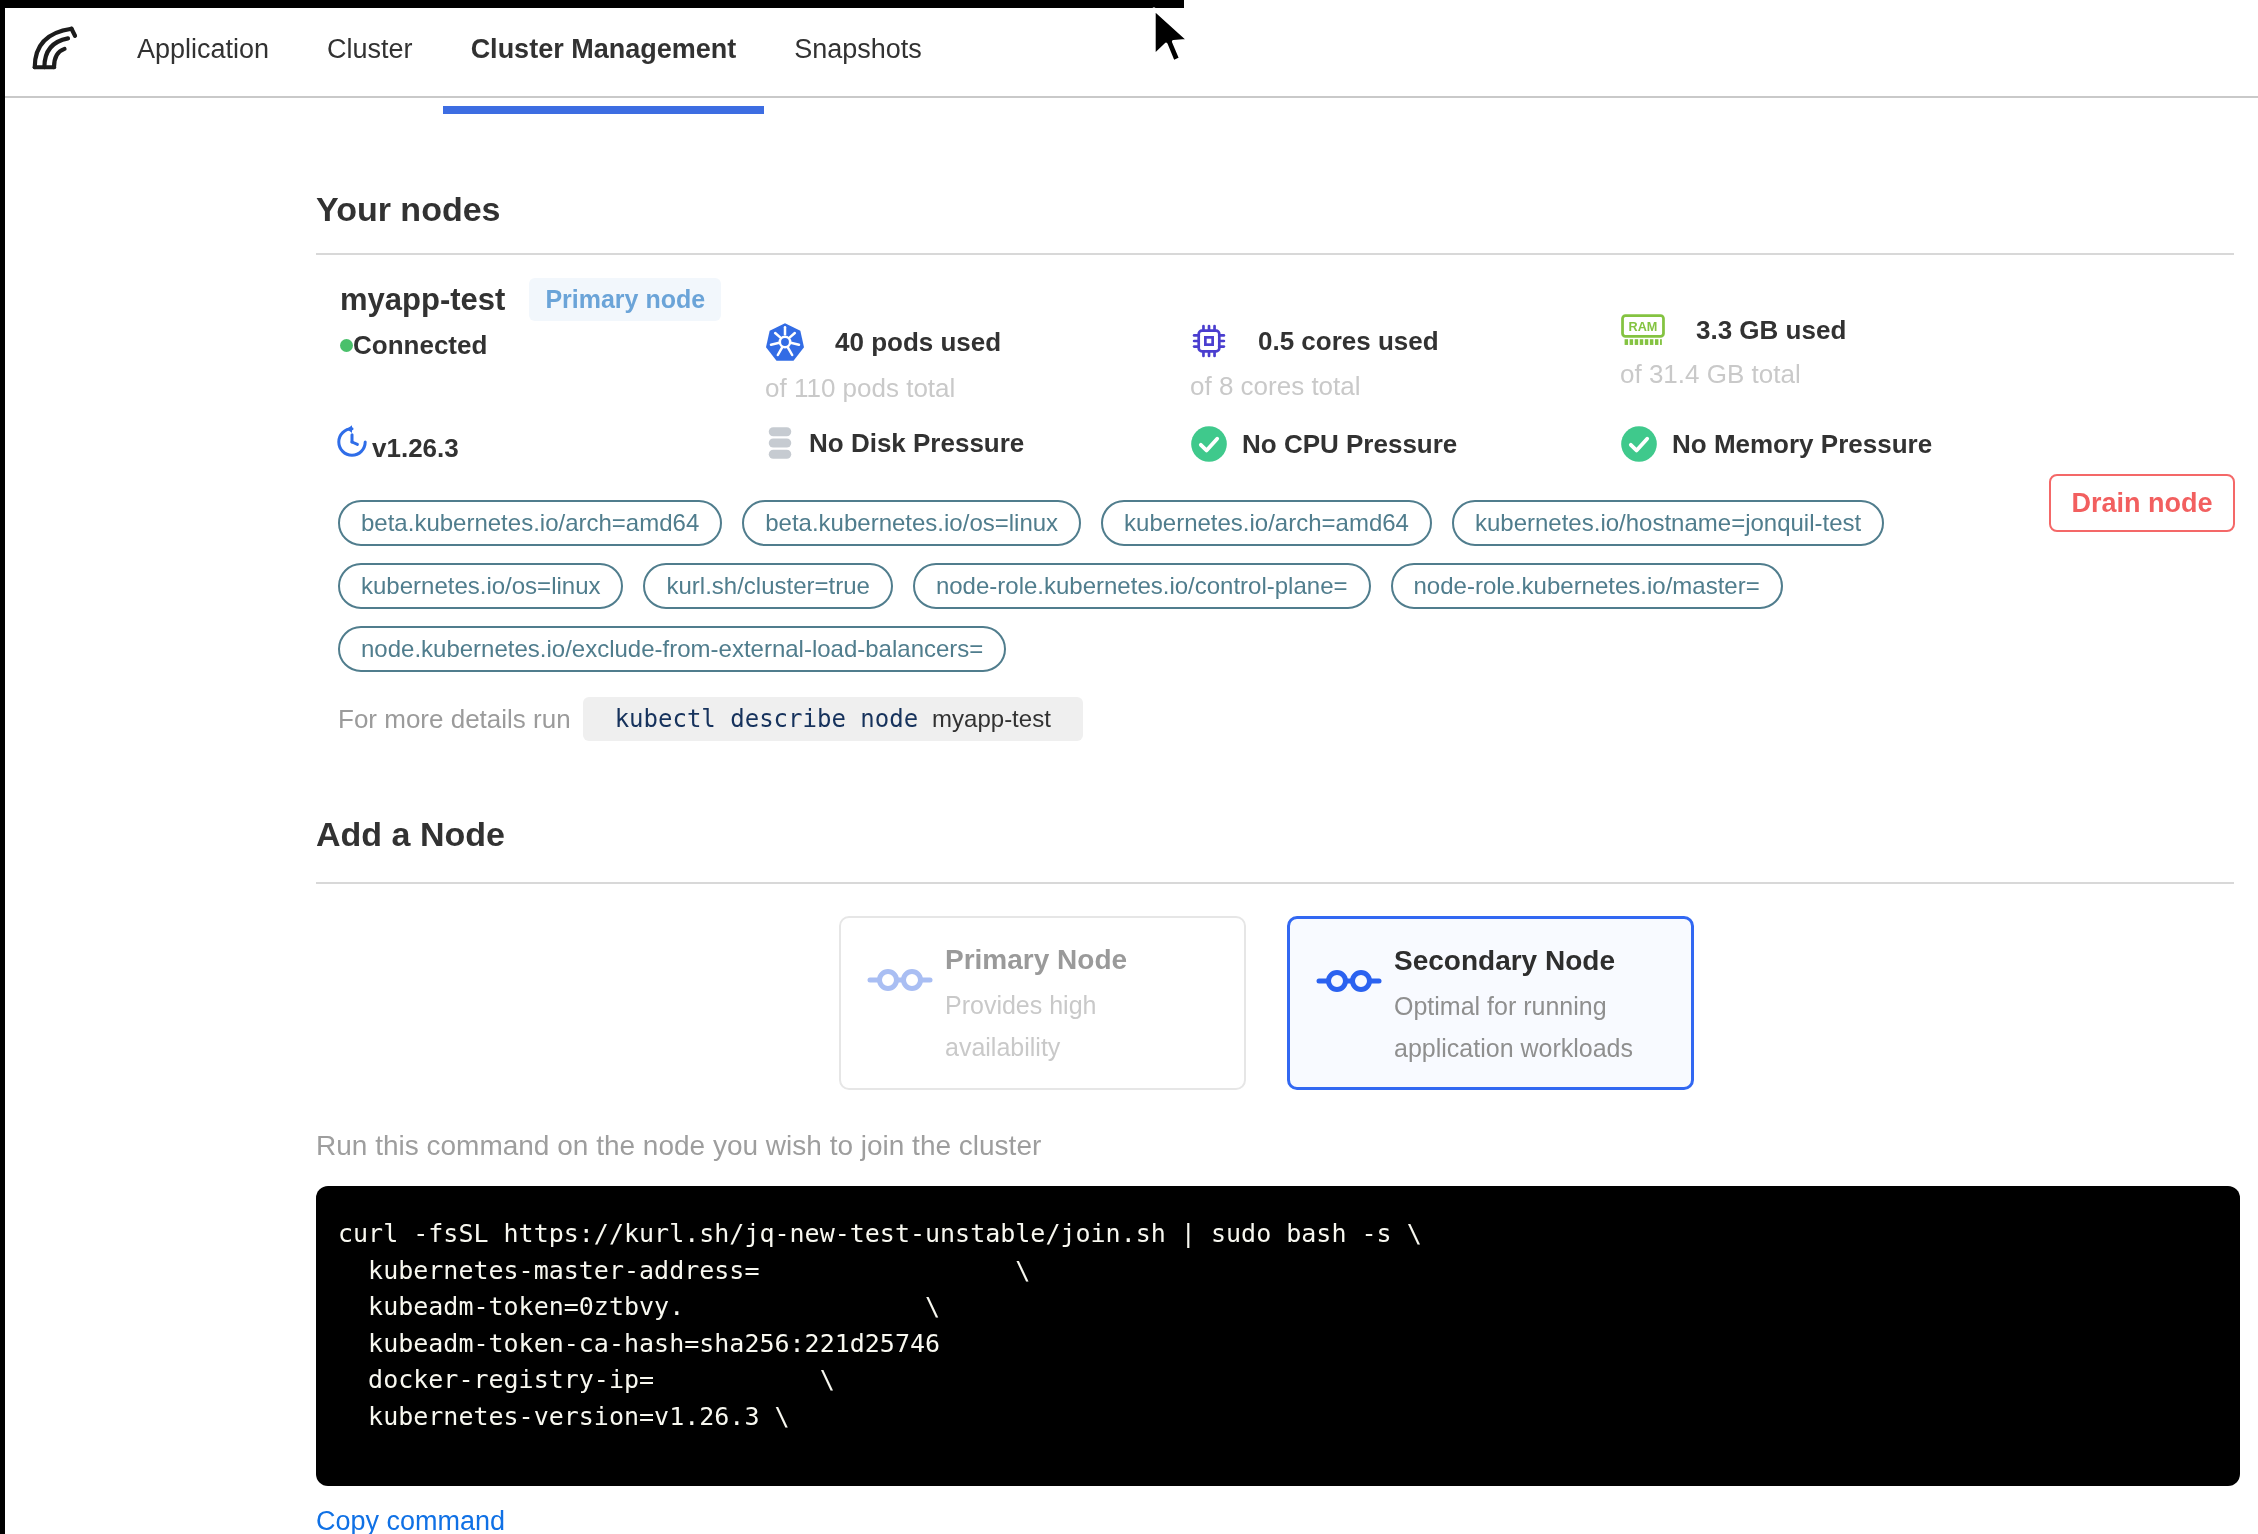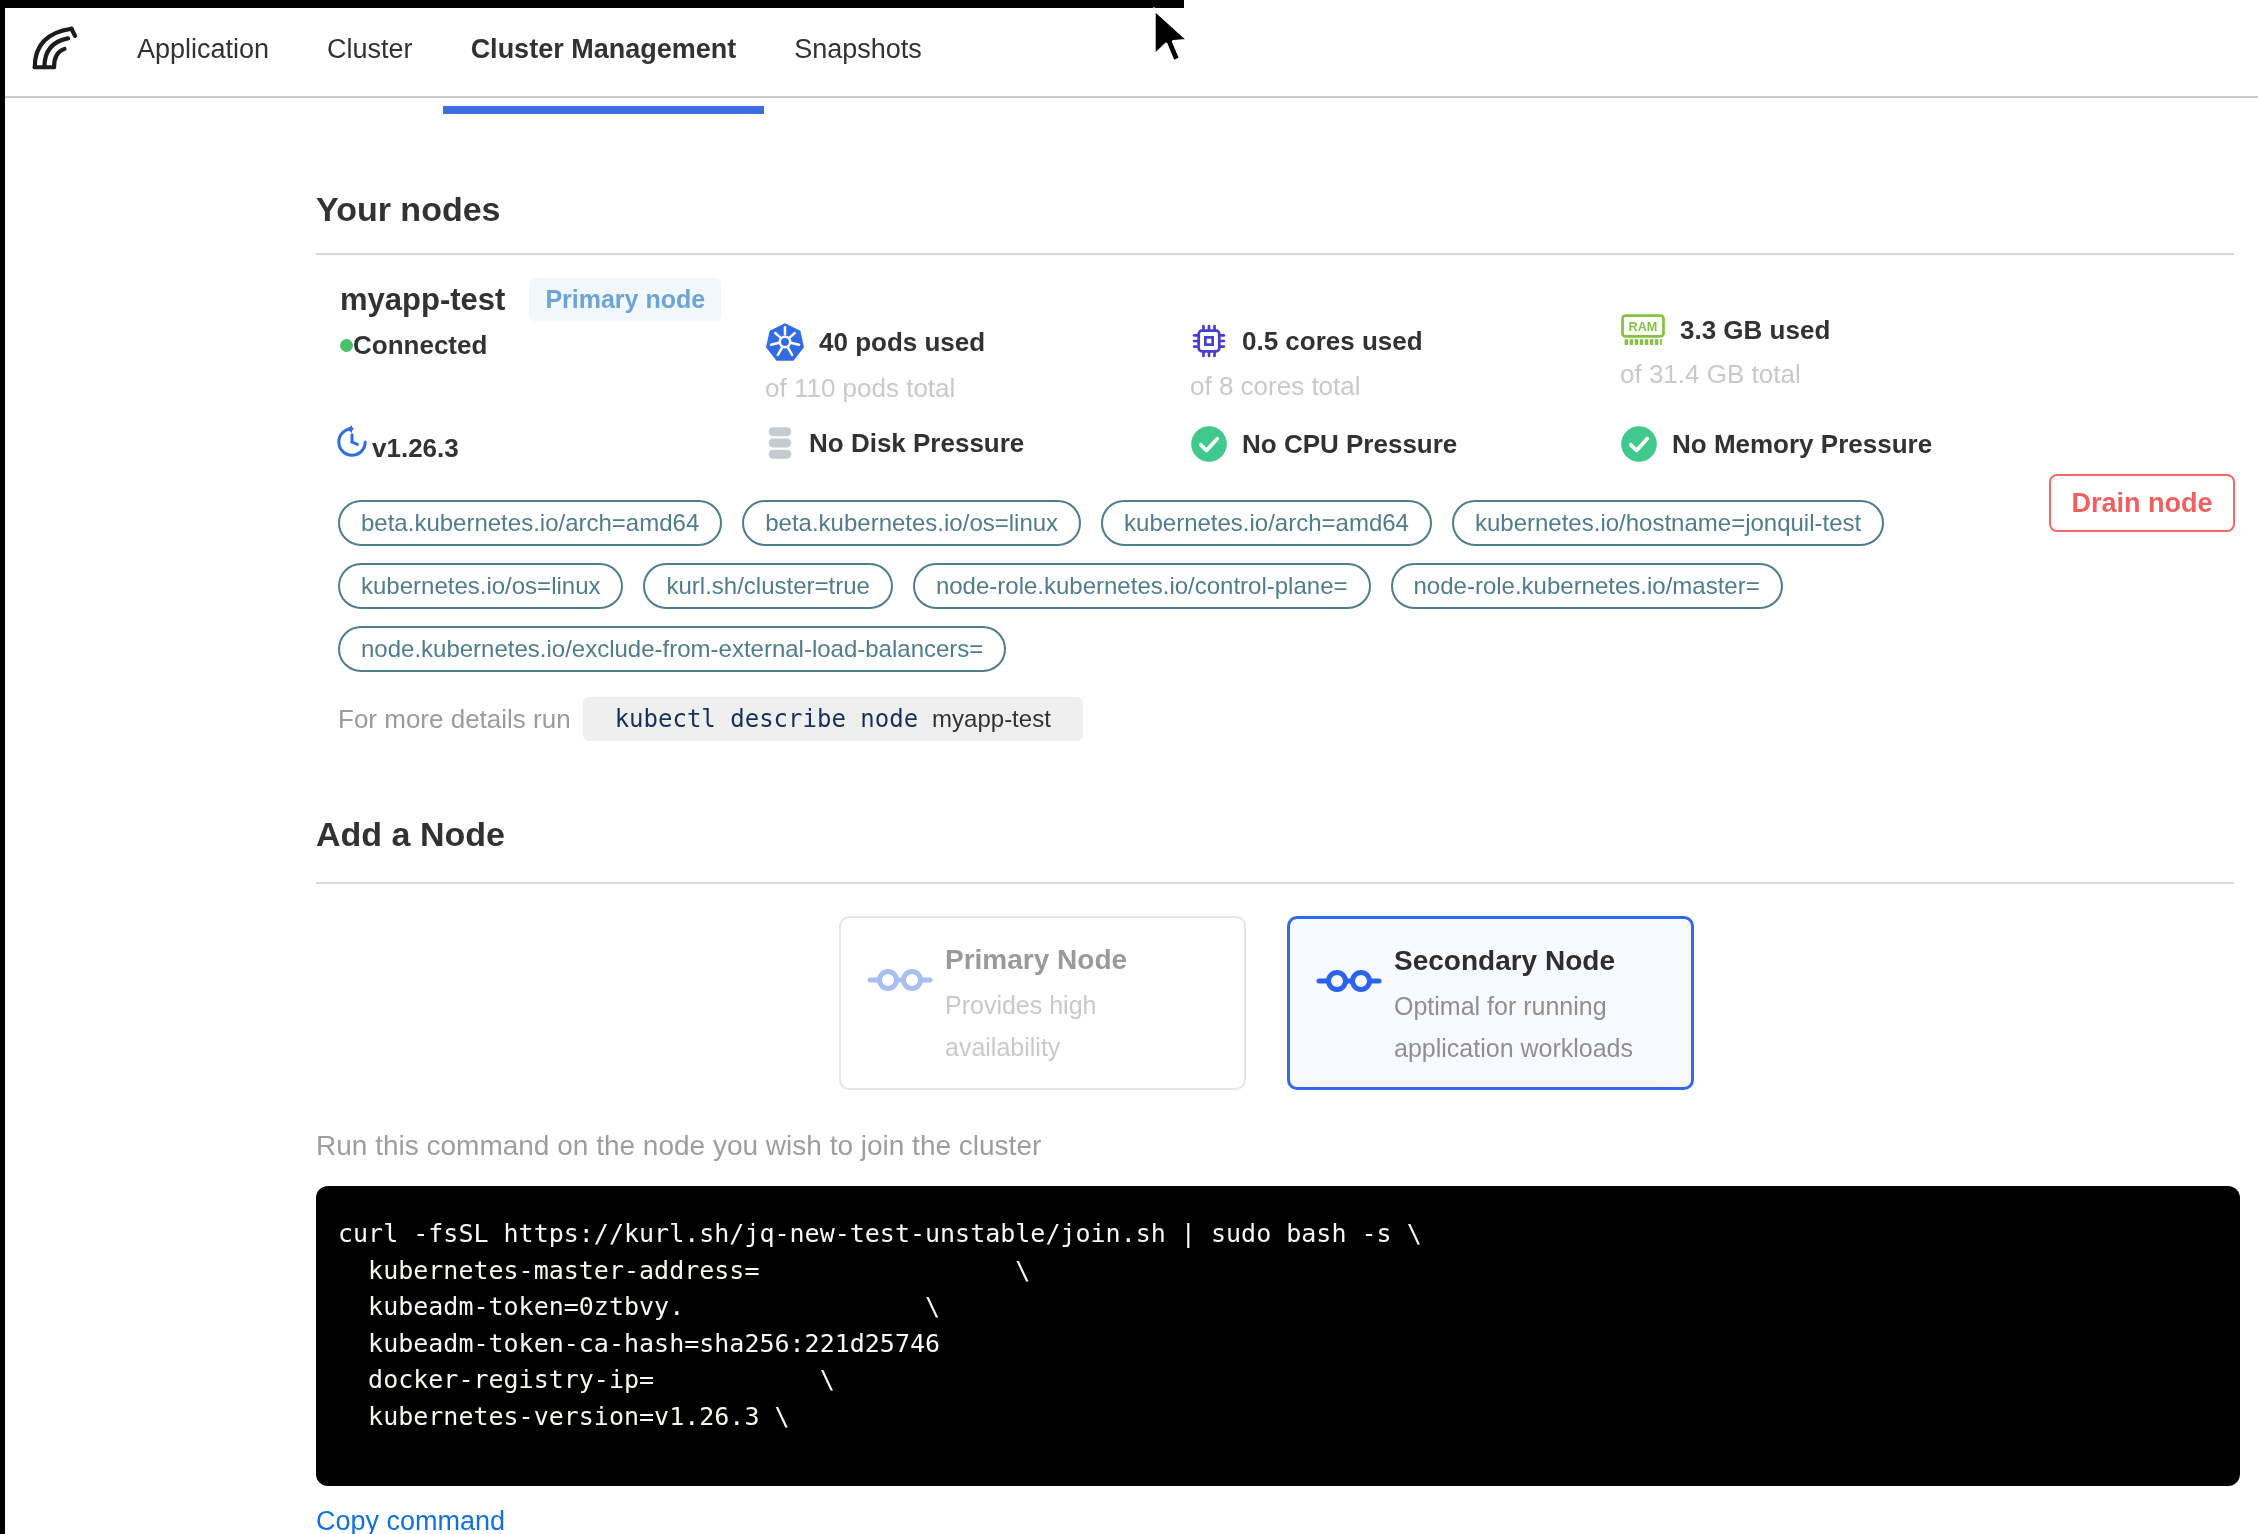--- a/index.html
+++ b/index.html
@@ -32,21 +32,21 @@
   
   .node-name-row { position:absolute; left:340px; top:278px; display:flex; align-items:center; gap:24px; }
   .node-name { font-size:31px; font-weight:700; }
   .badge { background:#f2f7fc; color:#6ba4d8; font-size:25px; font-weight:600; padding:7px 16px; border-radius:6px; }
   .connected { position:absolute; left:340px; top:330px; display:flex; align-items:center; 
     font-size:26px; font-weight:600; }
   .dot { width:13px; height:13px; border-radius:50%; background:#4ac06b; }
 
   
   .stat { position:absolute; }
-  .stat-main { display:flex; align-items:center; gap:14px; font-size:26px; font-weight:600; color:#323232; }
+  .stat-main { display:flex; align-items:center; gap:30px; font-size:26px; font-weight:600; color:#323232; }
   .stat-sub { margin-top:11px; font-size:26px; font-weight:500; color:#c9c9c9; }
   #stat-pods  { left:765px;  top:322px; }
   #stat-cores { left:1190px; top:322px; }
   #stat-ram   { left:1620px; top:312px; }
   #cond-version { left:334px;  top:424px; }
   #cond-disk    { left:765px;  top:425px; }
   #cond-cpu     { left:1190px; top:425px; }
   #cond-mem     { left:1620px; top:425px; }
   .cond { position:absolute; display:flex; align-items:center; gap:14px; font-size:26px; font-weight:600; }
   #cond-version { gap:2px; }

